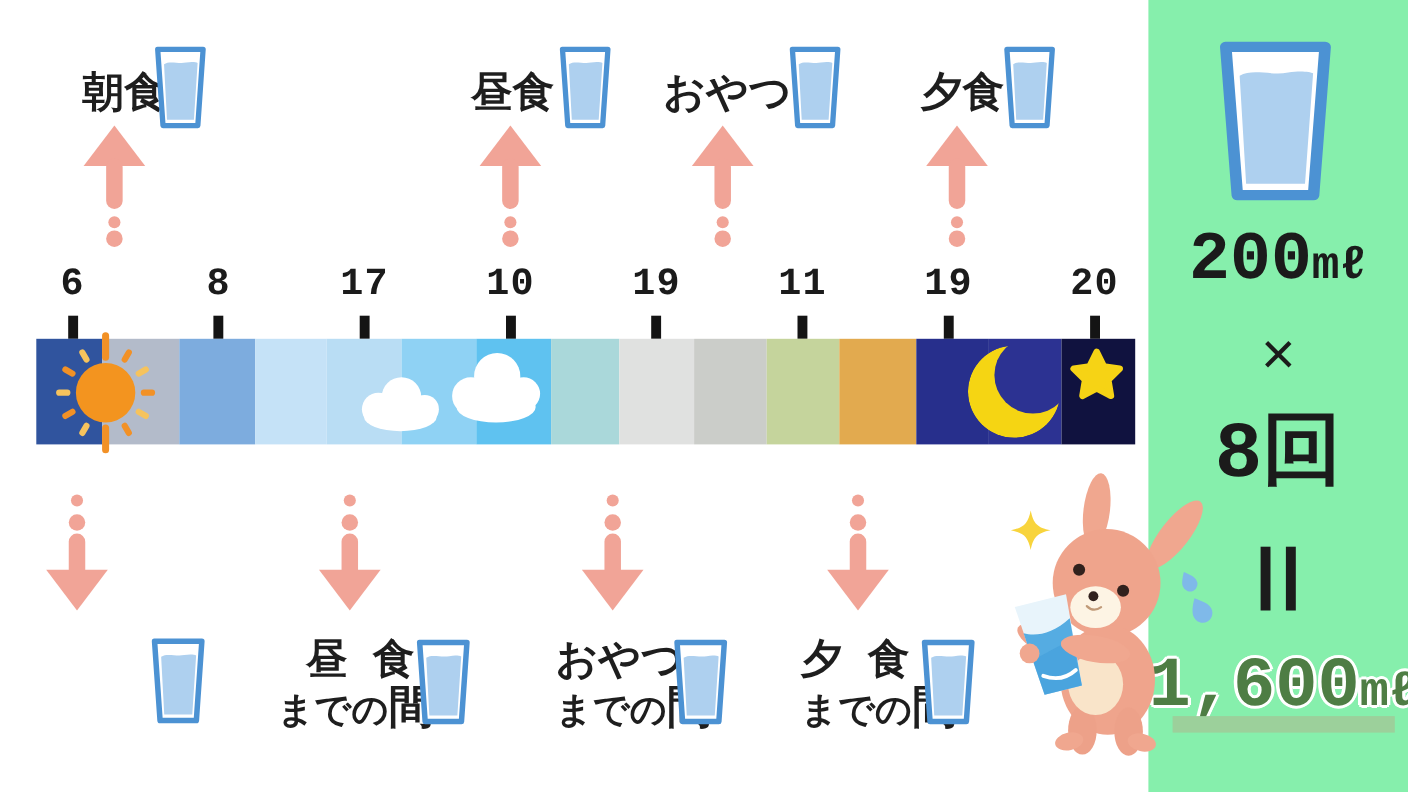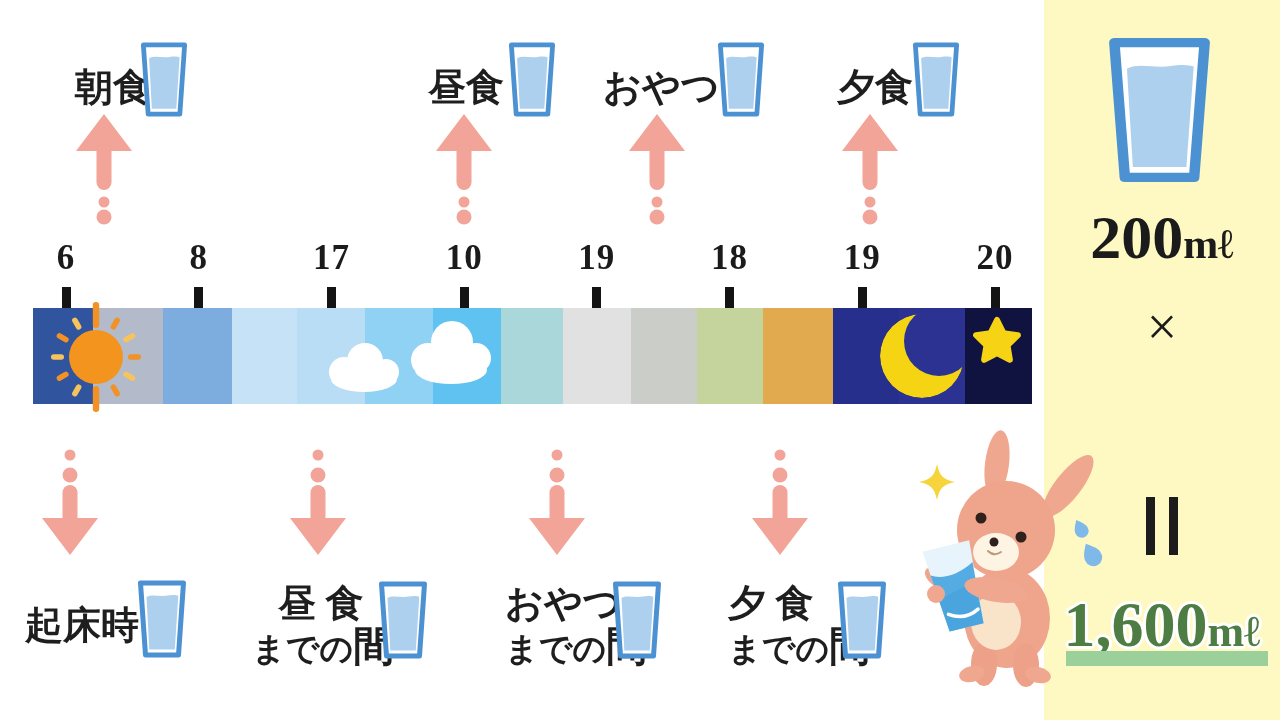--- a/index.html
+++ b/index.html
@@ -1,18 +1,18 @@
 <!DOCTYPE html>
 <html><head>
 <meta charset="utf-8">
 <style>
   html,body{margin:0;padding:0;}
   .stage{
     position:relative;width:1280px;height:720px;background:#ffffff;overflow:hidden;
-    font-family:Liberation Serif, serif;color:#1e1e1e;
+    font-family:Liberation Mono, monospace;color:#1e1e1e;
   }
   .abs{position:absolute;}
   
   .top-label{font-size:38px;font-weight:600;line-height:1;white-space:nowrap;}
   
   .glass-s{position:absolute;width:50px;height:78px;}
   .glass-t{position:absolute;width:48px;height:75px;}
   .glass-b{position:absolute;width:105px;height:146px;}
   
   .arrow{position:absolute;width:60px;}
@@ -110,21 +110,21 @@
         <circle cx="30" cy="103" r="7.5"></circle>
       </g>
   </svg>
 
   <div>
       <div class="hour-label" style="left: 26px;">6</div>
       <div class="hour-label" style="left: 158.714px;">8</div>
       <div class="hour-label" style="left: 291.429px;">17</div>
       <div class="hour-label" style="left: 424.143px;">10</div>
       <div class="hour-label" style="left: 556.857px;">19</div>
-      <div class="hour-label" style="left: 689.571px;">18</div>
+      <div class="hour-label" style="left: 689.571px;">11</div>
       <div class="hour-label" style="left: 822.286px;">19</div>
       <div class="hour-label" style="left: 955px;">20</div>
     </div>
   <div>
       <div class="tick" style="left: 61.5px;"></div>
       <div class="tick" style="left: 194.214px;"></div>
       <div class="tick" style="left: 326.929px;"></div>
       <div class="tick" style="left: 459.643px;"></div>
       <div class="tick" style="left: 592.357px;"></div>
       <div class="tick" style="left: 725.071px;"></div>
@@ -225,21 +225,20 @@
   </svg>
   <svg class="arrow" viewBox="0 0 60 106" style="left:750px;top:449px;height:106px;">
     <g fill="#f1a497">
         <circle cx="30" cy="6" r="5.5"></circle>
         <circle cx="30" cy="26" r="7.5"></circle>
         <rect x="22.5" y="36" width="15" height="42" rx="7.5"></rect>
         <polygon points="2,69 58,69 30,106"></polygon>
       </g>
   </svg>
 
-  <div class="abs b-line1" style="left:25px;top:606px;">起床時</div>
   <svg class="glass-s" viewBox="0 0 50 78" preserveAspectRatio="none" style="left:137px;top:580px;">
       <use href="#glass"></use>
     </svg>
 
   <div class="abs b-line1" style="left:278px;top:584px;">昼 食</div>
   <div class="abs b-line2" style="left:252px;top:626px;">
     <span class="b-small">までの</span><span class="b-big">間</span>
   </div>
   <svg class="glass-s" viewBox="0 0 50 78" preserveAspectRatio="none" style="left:378px;top:581px;">
       <use href="#glass"></use>
@@ -254,28 +253,31 @@
     </svg>
 
   <div class="abs b-line1" style="left:728px;top:584px;">夕 食</div>
   <div class="abs b-line2" style="left:728px;top:626px;">
     <span class="b-small">までの</span><span class="b-big">間</span>
   </div>
   <svg class="glass-s" viewBox="0 0 50 78" preserveAspectRatio="none" style="left:837px;top:581px;">
       <use href="#glass"></use>
     </svg>
 
-  <div class="panel" style="background: #fef9c3;">
+  <div class="panel" style="background: #86efac;">
     <svg class="glass-b" viewBox="0 0 50 78" preserveAspectRatio="none" style="left:63px;top:37px;">
         <use href="#glass"></use>
       </svg>
     <div class="panel-row p-amount">
       <span>200</span><span class="p-unit">mℓ</span>
     </div>
     <div class="panel-row p-mult">×</div>
+    <div class="panel-row p-count">
+      <span>8</span><span>回</span>
+    </div>
     <div class="panel-row p-equals"><i></i><i></i></div>
     <div class="panel-row p-total">
       <span>1,600</span><span class="p-unit">mℓ</span>
     </div>
   </div>
   <div class="p-underline"></div>
 
   <svg class="rabbit" viewBox="0 0 225 272">
     <path d="M57 40 C59.5 52 63 55.5 75 58 C63 60.5 59.5 64 57 76 C54.5 64 51 60.5 39 58 C51 55.5 54.5 52 57 40 Z" fill="#f8d43c"></path>
     <ellipse cx="188" cy="62" rx="13" ry="38" fill="#f0a78f" transform="rotate(38 188 62)"></ellipse>

